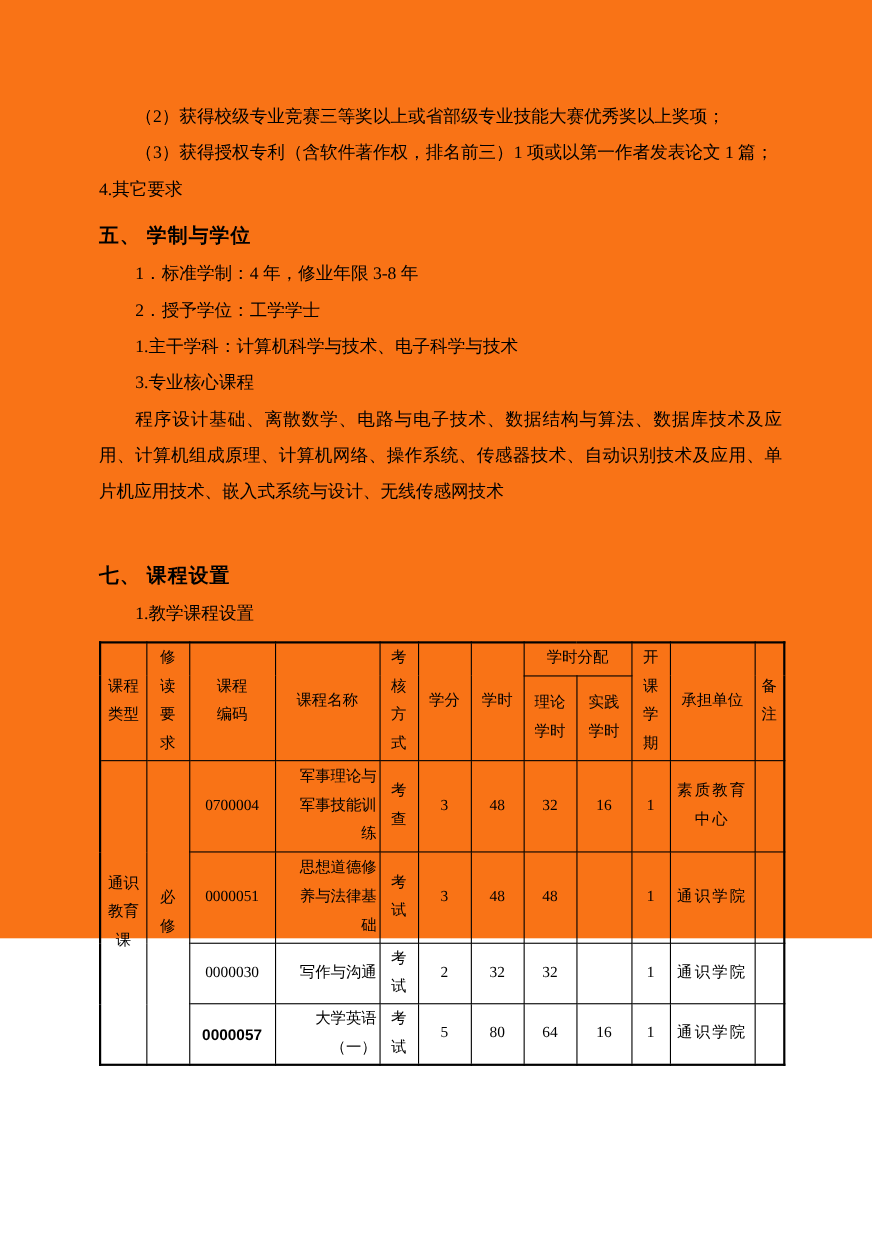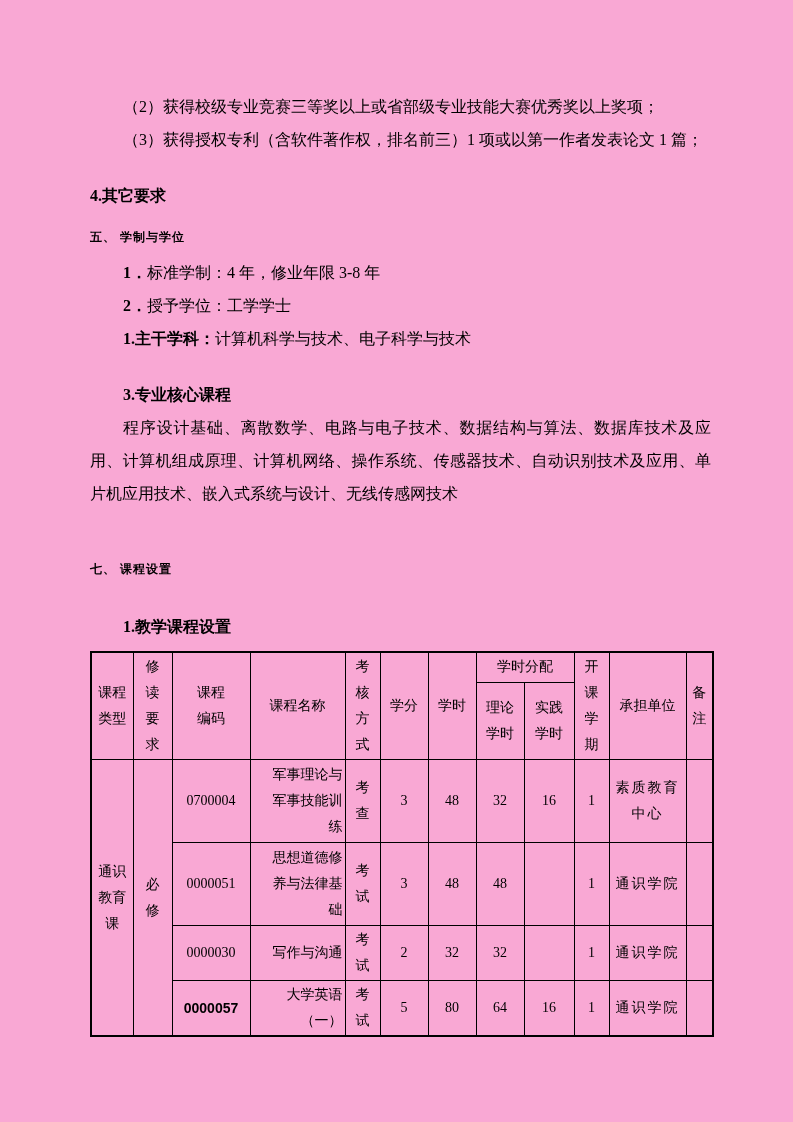--- a/index.html
+++ b/index.html
@@ -4,33 +4,33 @@
 <style>
   * { box-sizing: border-box; margin: 0; padding: 0; }
   html, body { background: #ffffff; }
   body {
     width: 793px; height: 1122px;
     font-family: "Liberation Serif", "DejaVu Serif", serif;
     color: #000000;
     overflow: hidden;
   }
   .page {
-    width: 793px; height: 1122px;
+    width: 793px; height: 853px;
     padding: 90px 82px 32px 90px;
-    background: #f9a8d4;
+    background: #f97316;
   }
   .para {
     font-size: 16px;
     line-height: 33px;
     text-align: justify;
   }
   .indent { text-indent: 33px; }
-  .bold { font-weight: bold; margin-top: 23px; }
+  .bold { font-weight: normal; }
   .heading {
-    font-size: 12px;
+    font-size: 18px;
     font-weight: bold;
     line-height: 36px;
     margin-top: 7px;
     margin-bottom: 1px;
     letter-spacing: 1px;
   }
   .heading-gap { margin-top: 41px; }
   .courses-table {
     border-collapse: collapse;
     table-layout: fixed;

